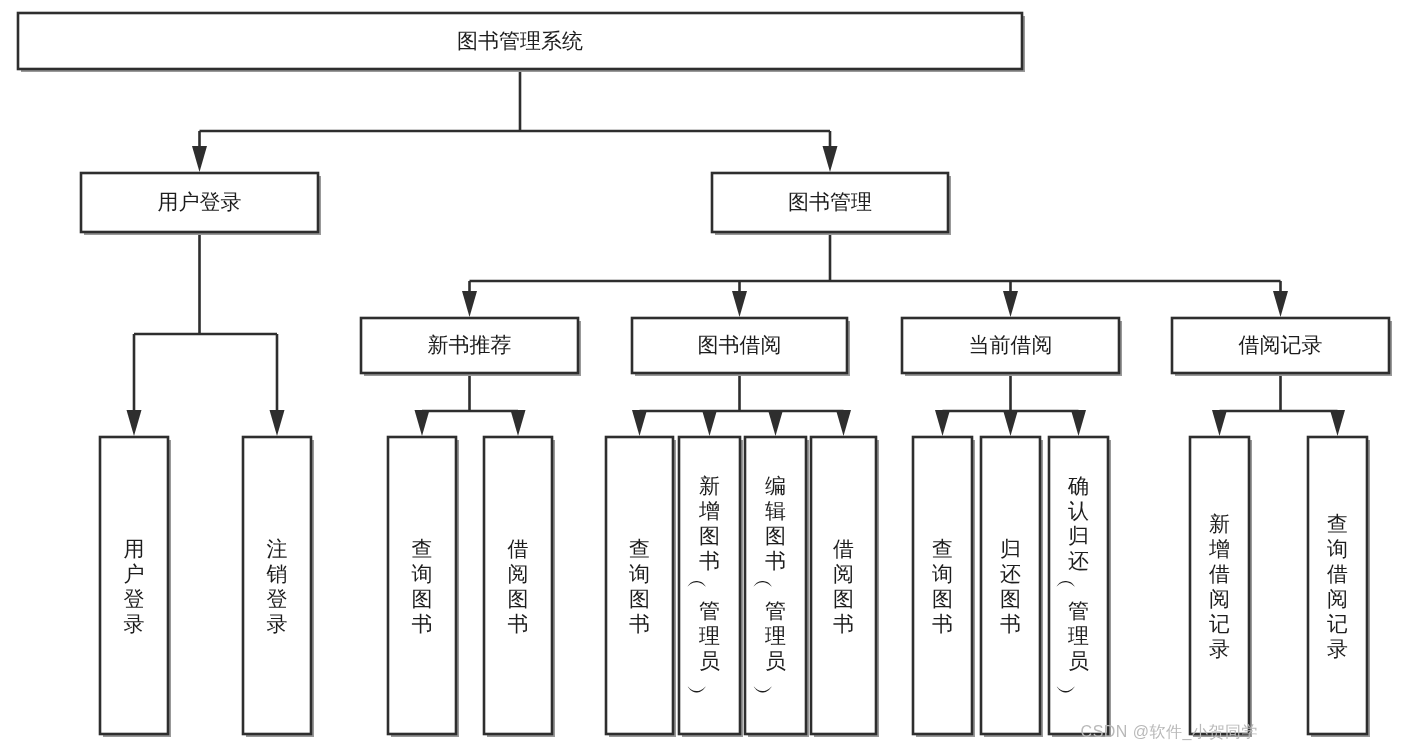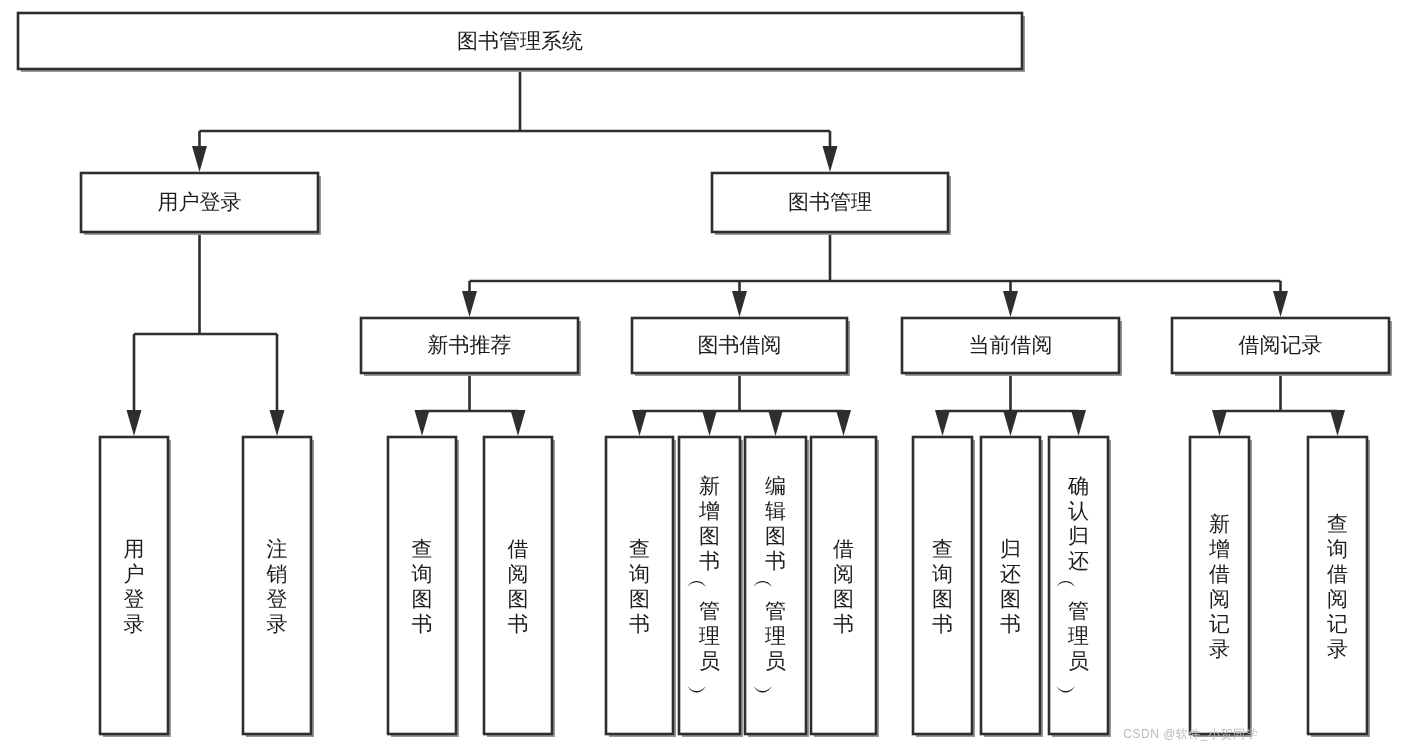--- a/index.html
+++ b/index.html
@@ -55,21 +55,21 @@
     font-family: "Liberation Sans", "DejaVu Sans", sans-serif;
     font-size: 21px;
     fill: #1d1d1d;
     text-anchor: middle;
   }
   .watermark {
     position: absolute;
     right: 8px;
     bottom: 4px;
     font-family: "Liberation Sans", "DejaVu Sans", sans-serif;
-    font-size: 12px;
+    font-size: 16px;
     color: #b9b9b9;
     letter-spacing: 0.5px;
     white-space: nowrap;
     user-select: none;
   }
 </style>
 </head>
 <body>
 
 <div id="diagram-root">

